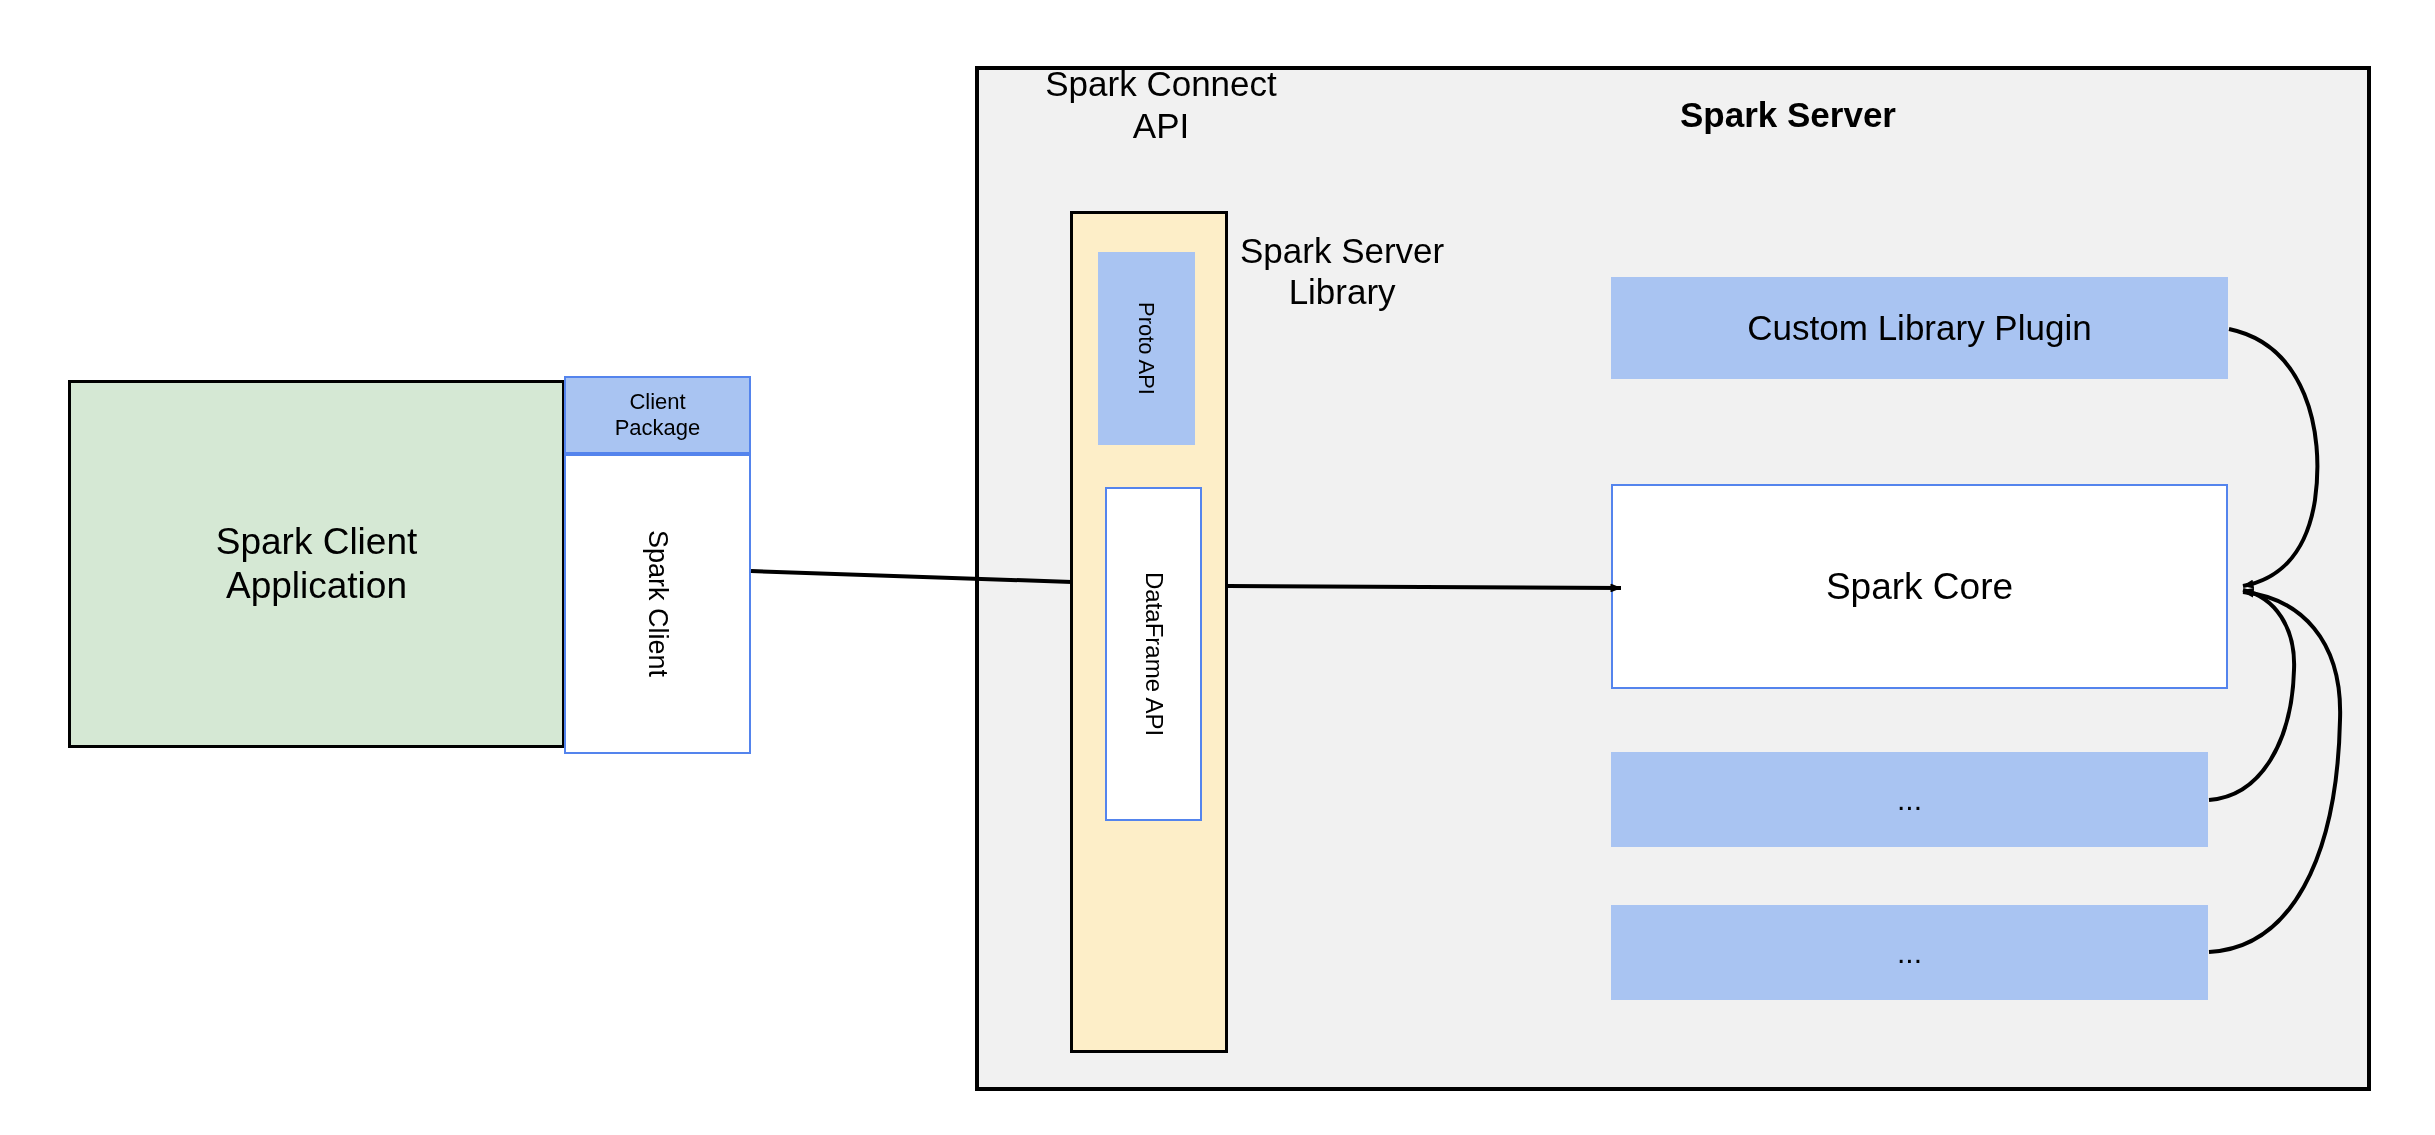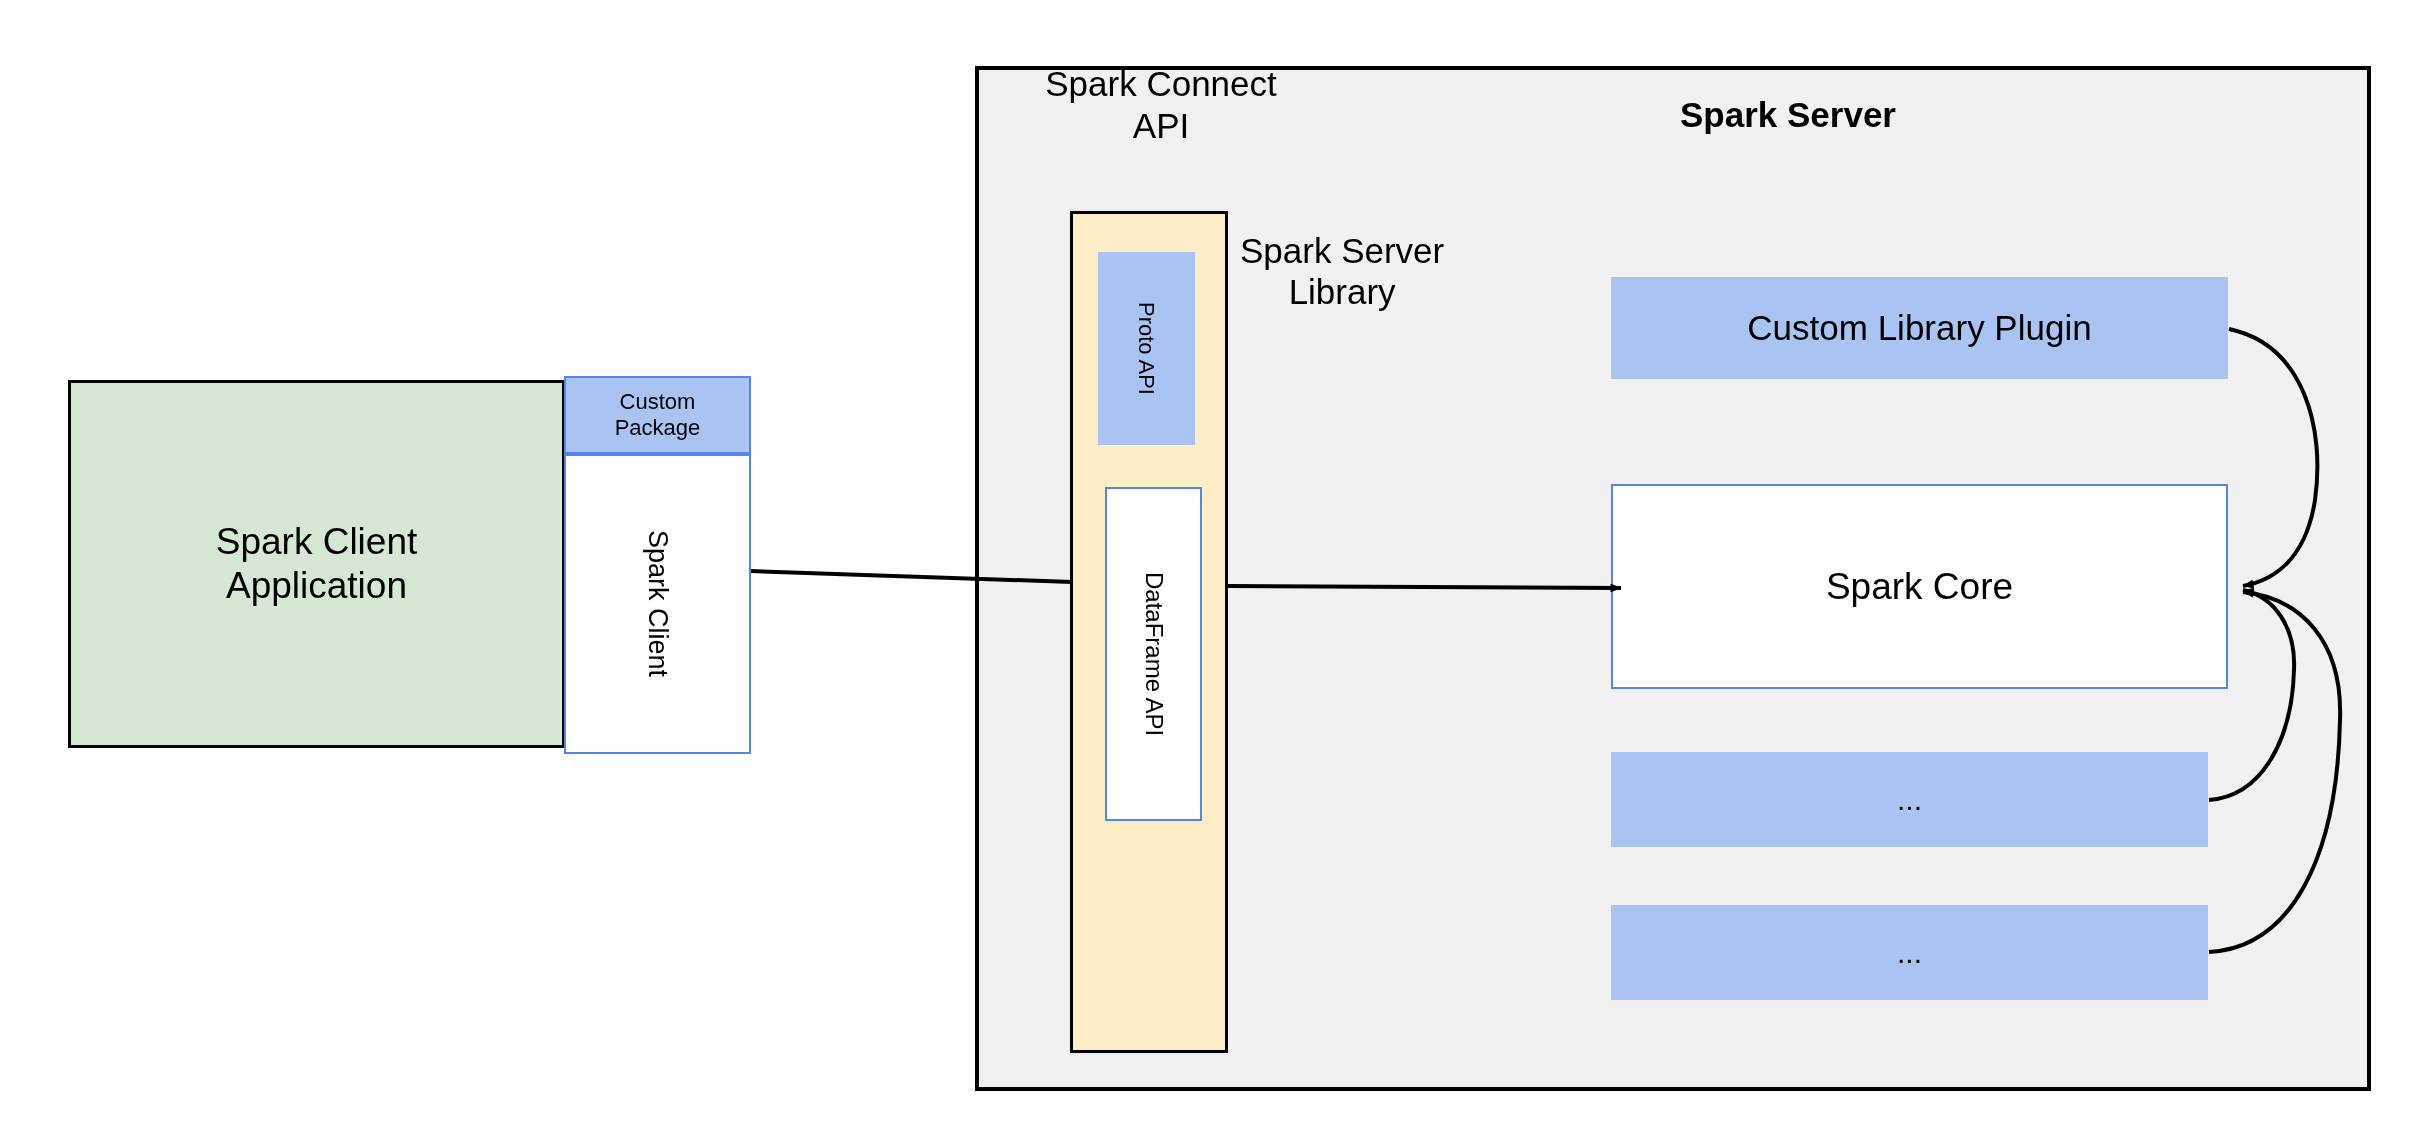--- a/index.html
+++ b/index.html
@@ -100,21 +100,21 @@
 <div class="stage">
 
   <div class="box" id="server-container"></div>
 
   <div class="box" id="client-app">
     <span class="lbl">Spark Client
 Application</span>
   </div>
 
   <div class="box" id="client-package">
-    <span class="lbl">Custom
+    <span class="lbl">Client
 Package</span>
   </div>
 
   <div class="box" id="spark-client">
     <span class="lbl">Spark Client</span>
   </div>
 
   <div class="box" id="spark-connect-api-label">
     <span class="lbl">Spark Connect
 API</span>

